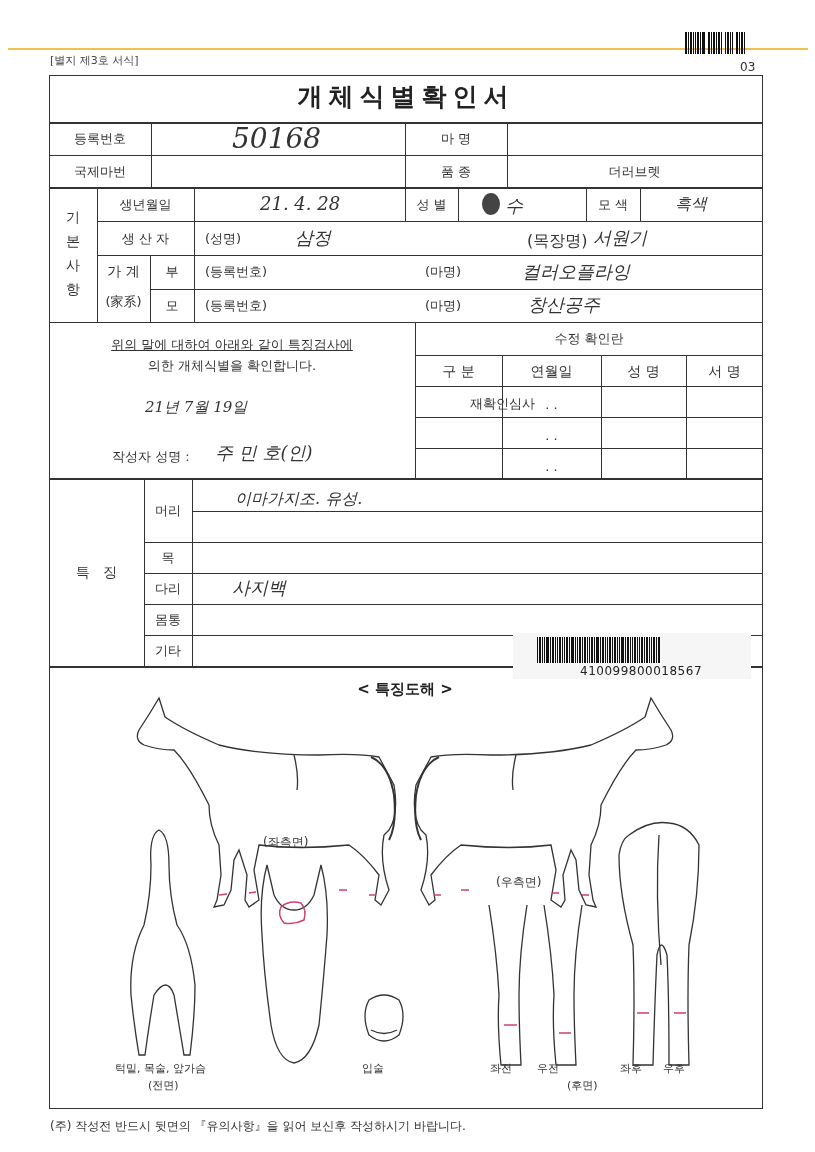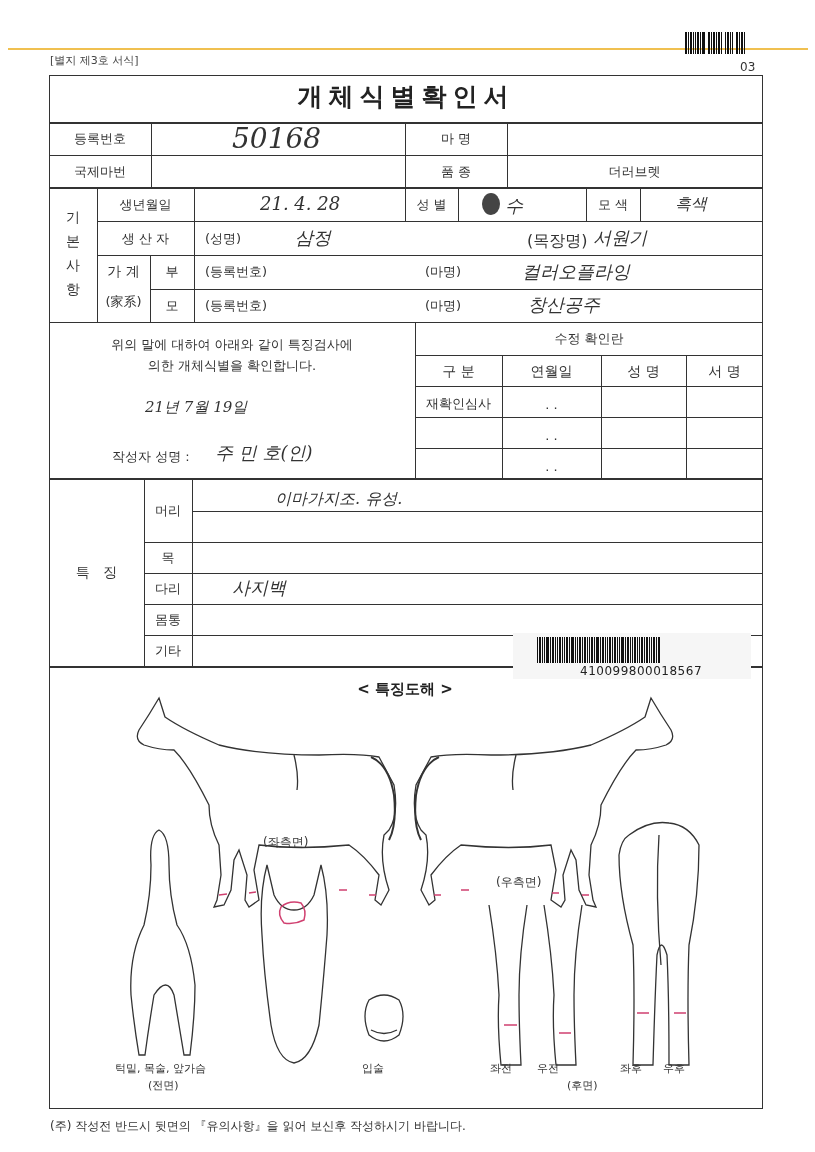--- a/index.html
+++ b/index.html
@@ -113,49 +113,49 @@
 <div class="vline" style="left:415px;top:322px;height:157px;"></div>
 <div class="hline" style="left:415px;width:348px;top:355px;"></div>
 <div class="hline" style="left:415px;width:348px;top:386px;"></div>
 <div class="hline" style="left:415px;width:348px;top:417px;"></div>
 <div class="hline" style="left:415px;width:348px;top:448px;"></div>
 <div class="hline" style="left:49px;width:714px;top:478px;height:2px;"></div>
 <div class="vline" style="left:502px;top:355px;height:123px;"></div>
 <div class="vline" style="left:601px;top:355px;height:123px;"></div>
 <div class="vline" style="left:686px;top:355px;height:123px;"></div>
 
-<div class="lbl" style="left:49px;width:366px;top:336px;">위의 말에 대하여 아래와 같이 특징검사에</div>
+<div class="lbl" style="left:49px;width:366px;top:336px;text-decoration:underline;">위의 말에 대하여 아래와 같이 특징검사에</div>
 <div class="lbl" style="left:49px;width:366px;top:357px;">의한 개체식별을 확인합니다.</div>
 <div class="hand" style="left:145px;top:398px;font-size:15px;">21년 7월 19일</div>
 <div class="lbl" style="left:112px;top:448px;text-align:left;">작성자 성명 :</div>
 <div class="hand" style="left:215px;top:441px;font-size:18px;">주 민 호(인)</div>
 
 <div class="lbl" style="left:415px;width:348px;top:330px;">수정 확인란</div>
 <div class="lbl" style="left:415px;width:87px;top:363px;font-size:14px;">구 분</div>
 <div class="lbl" style="left:502px;width:99px;top:363px;font-size:14px;">연월일</div>
 <div class="lbl" style="left:601px;width:85px;top:363px;font-size:14px;">성 명</div>
 <div class="lbl" style="left:686px;width:77px;top:363px;font-size:14px;">서 명</div>
 
-<div class="lbl" style="left:415px;width:87px;top:395px;">재확인심사</div>
+<div class="lbl" style="left:415px;width:87px;top:395px;padding-left:44px;">재확인심사</div>
 <div class="lbl" style="left:502px;width:99px;top:397px;">.   .</div>
 <div class="lbl" style="left:502px;width:99px;top:428px;">.   .</div>
 <div class="lbl" style="left:502px;width:99px;top:459px;">.   .</div>
 
 <div class="vline" style="left:144px;top:479px;height:188px;"></div>
 <div class="vline" style="left:192px;top:479px;height:188px;"></div>
 <div class="hline" style="left:192px;width:571px;top:511px;"></div>
 <div class="hline" style="left:144px;width:619px;top:542px;"></div>
 <div class="hline" style="left:144px;width:619px;top:573px;"></div>
 <div class="hline" style="left:144px;width:619px;top:604px;"></div>
 <div class="hline" style="left:144px;width:619px;top:635px;"></div>
 <div class="hline" style="left:49px;width:714px;top:666px;height:2px;"></div>
 
 <div class="lbl" style="left:49px;width:95px;top:564px;font-size:14px;white-space:pre;">특   징</div>
 <div class="lbl" style="left:144px;width:48px;top:502px;">머리</div>
-<div class="hand" style="left:235px;top:489px;font-size:16px;margin-left:40px;">이마가지조. 유성.</div>
+<div class="hand" style="left:235px;top:489px;font-size:16px;">이마가지조. 유성.</div>
 <div class="lbl" style="left:144px;width:48px;top:549px;">목</div>
 <div class="lbl" style="left:144px;width:48px;top:580px;">다리</div>
 <div class="hand" style="left:232px;top:576px;font-size:18px;">사지백</div>
 <div class="lbl" style="left:144px;width:48px;top:611px;">몸통</div>
 <div class="lbl" style="left:144px;width:48px;top:642px;">기타</div>
 
 <div class="abs" style="left:513px;top:633px;width:238px;height:46px;background:#f6f6f6;"></div>
 <div class="barcode" style="left:537px;top:637px;height:26px;">
   <span style="width:1px"></span>
     <span style="width:2px"></span>

